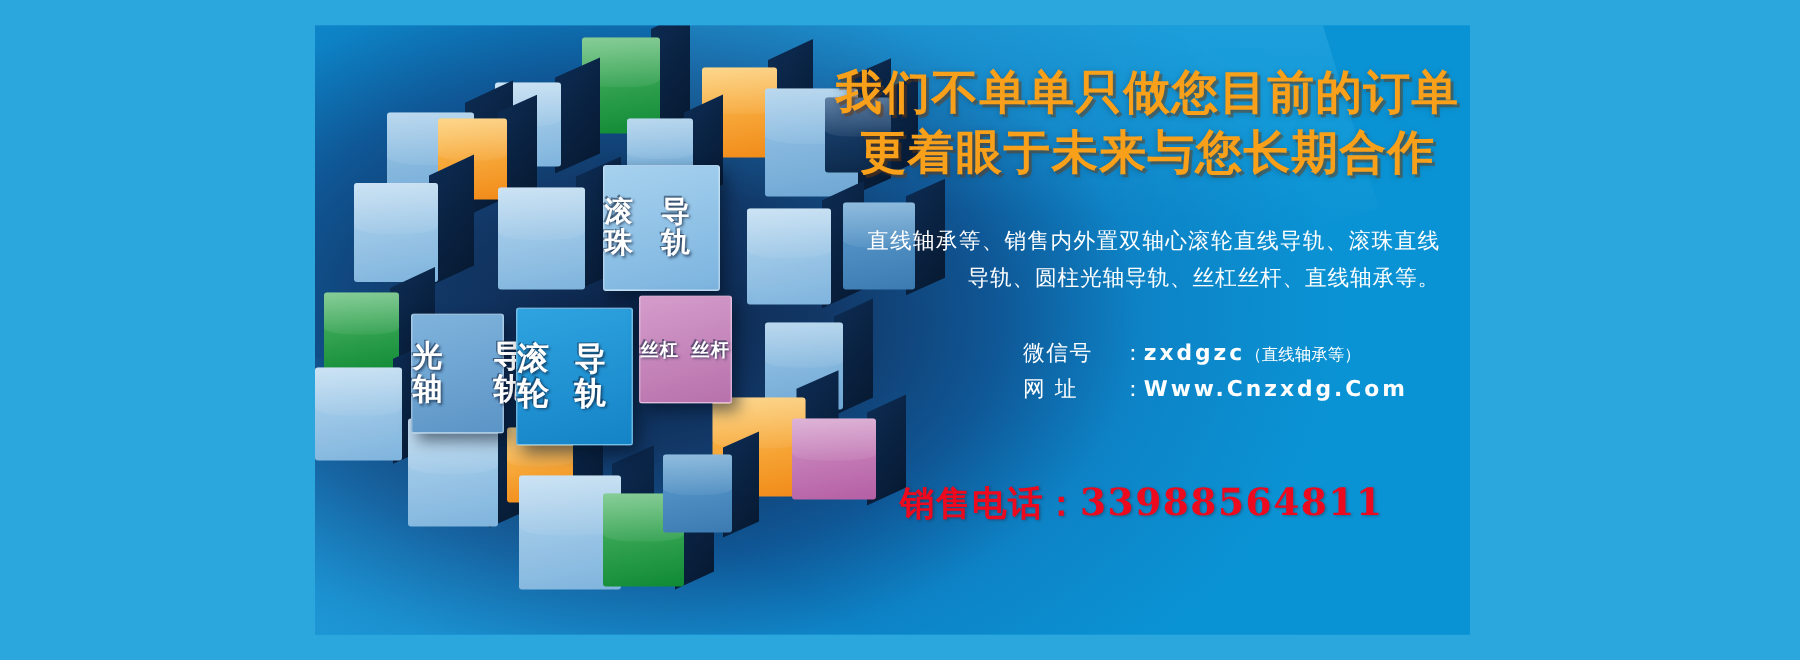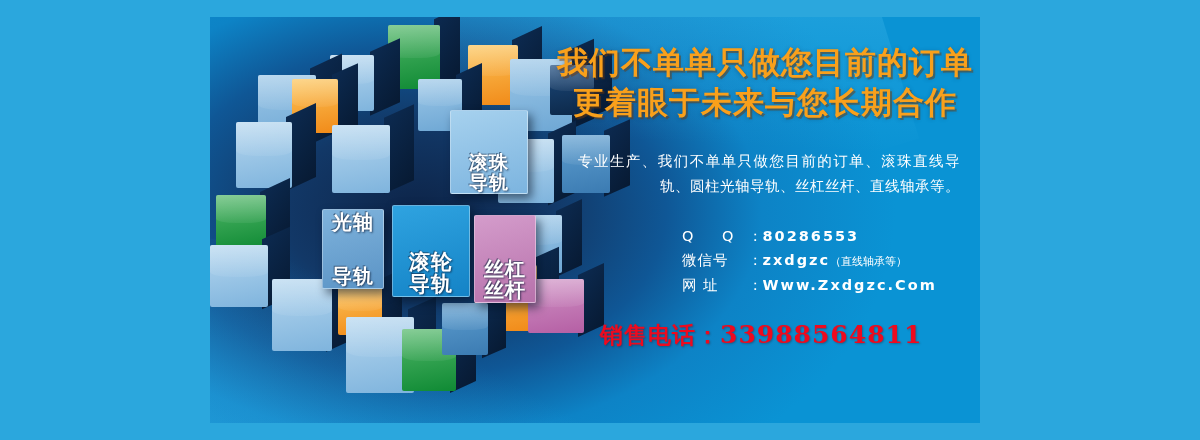--- a/index.html
+++ b/index.html
@@ -72,32 +72,31 @@
   .f-blued  { background:linear-gradient(170deg,#5f9fd0,#3b7bb2); }
   .f-orange { background:linear-gradient(170deg,#fcc55a,#f18a18); }
   .f-green  { background:linear-gradient(170deg,#53b86a,#0f8a34); }
   .f-pink   { background:linear-gradient(170deg,#cf8fc4,#b濃); }
   .f-pink   { background:linear-gradient(170deg,#d094c6,#b55fa4); }
   .f-dark   { background:linear-gradient(170deg,#1c4a7d,#0c2747); }
 
   
   .label-box {
     position:absolute;
-    display:flex; flex-direction:column;
-    align-items:center; justify-content:flex-end;
+    display:flex; flex-direction:row;
+    align-items:center; justify-content:space-between;
     color:#ffffff;
     font-weight:bold;
     line-height:1.08;
     letter-spacing:1px;
     text-shadow:
       -1px -1px 0 rgba(20,40,70,.55),
        1px  1px 2px rgba(10,25,50,.65);
     border:1px solid rgba(255,255,255,.35);
     border-radius:2px;
-    margin-left:48px;
   }
   .label-box .ln { display:block; }
 
   .lb-gunzhu {
     left:192px; top:93px; width:78px; height:84px;
     font-size:19px;
     background:linear-gradient(165deg,#a6d1ee,#7cb4df);
     box-shadow:4px 5px 10px rgba(4,16,34,.55);
   }
   .lb-guangzhou {
@@ -107,22 +106,22 @@
     box-shadow:4px 5px 10px rgba(4,16,34,.55);
     gap:33px;
   }
   .lb-gunlun {
     left:134px; top:188px; width:78px; height:92px;
     font-size:21px;
     background:linear-gradient(165deg,#2fa3e0,#1483c6);
     box-shadow:4px 5px 11px rgba(4,16,34,.6);
   }
   .lb-sigang {
-    left:216px; top:198px; width:62px; height:88px;
-    font-size:20px;
+    left:216px; top:180px; width:62px; height:72px;
+    font-size:12px;
     background:linear-gradient(165deg,#d49ccb,#b771ab);
     box-shadow:4px 5px 10px rgba(4,16,34,.55);
   }
 
   
   .content {
     position:absolute;
     left:340px; top:0;
     width:430px; height:318px;
   }
@@ -342,35 +341,32 @@
 
     </div>
 
     <div class="content">
 
       <div class="headline">
         <div>我们不单单只做您目前的订单</div>
         <div>更着眼于未来与您长期合作</div>
       </div>
 
-      <div class="blurb">专业生产、我们不单单只做您目前的订单、滚珠直线导轨、圆柱光轴导轨、丝杠丝杆、直线轴承等。</div>
+      <div class="blurb">直线轴承等、销售内外置双轴心滚轮直线导轨、滚珠直线导轨、圆柱光轴导轨、丝杠丝杆、直线轴承等。</div>
 
       <div class="contact">
 
-        <span class="row">
-          <span class="lbl spaced">Q Q</span><span>：</span><span class="val">80286553</span>
-        </span>
 
         <span class="row">
           <span class="lbl">微信号</span><span>：</span><span class="val">zxdgzc</span><span class="note">（直线轴承等）</span>
         </span>
 
 
         <span class="row">
-          <span class="lbl">网  址</span><span>：</span><span class="val">Www.Zxdgzc.Com</span>
+          <span class="lbl">网  址</span><span>：</span><span class="val">Www.Cnzxdg.Com</span>
         </span>
 
       </div>
 
       <div class="phone">
         <span>销售电话：</span><span class="num">33988564811</span>
       </div>
 
     </div>
 

